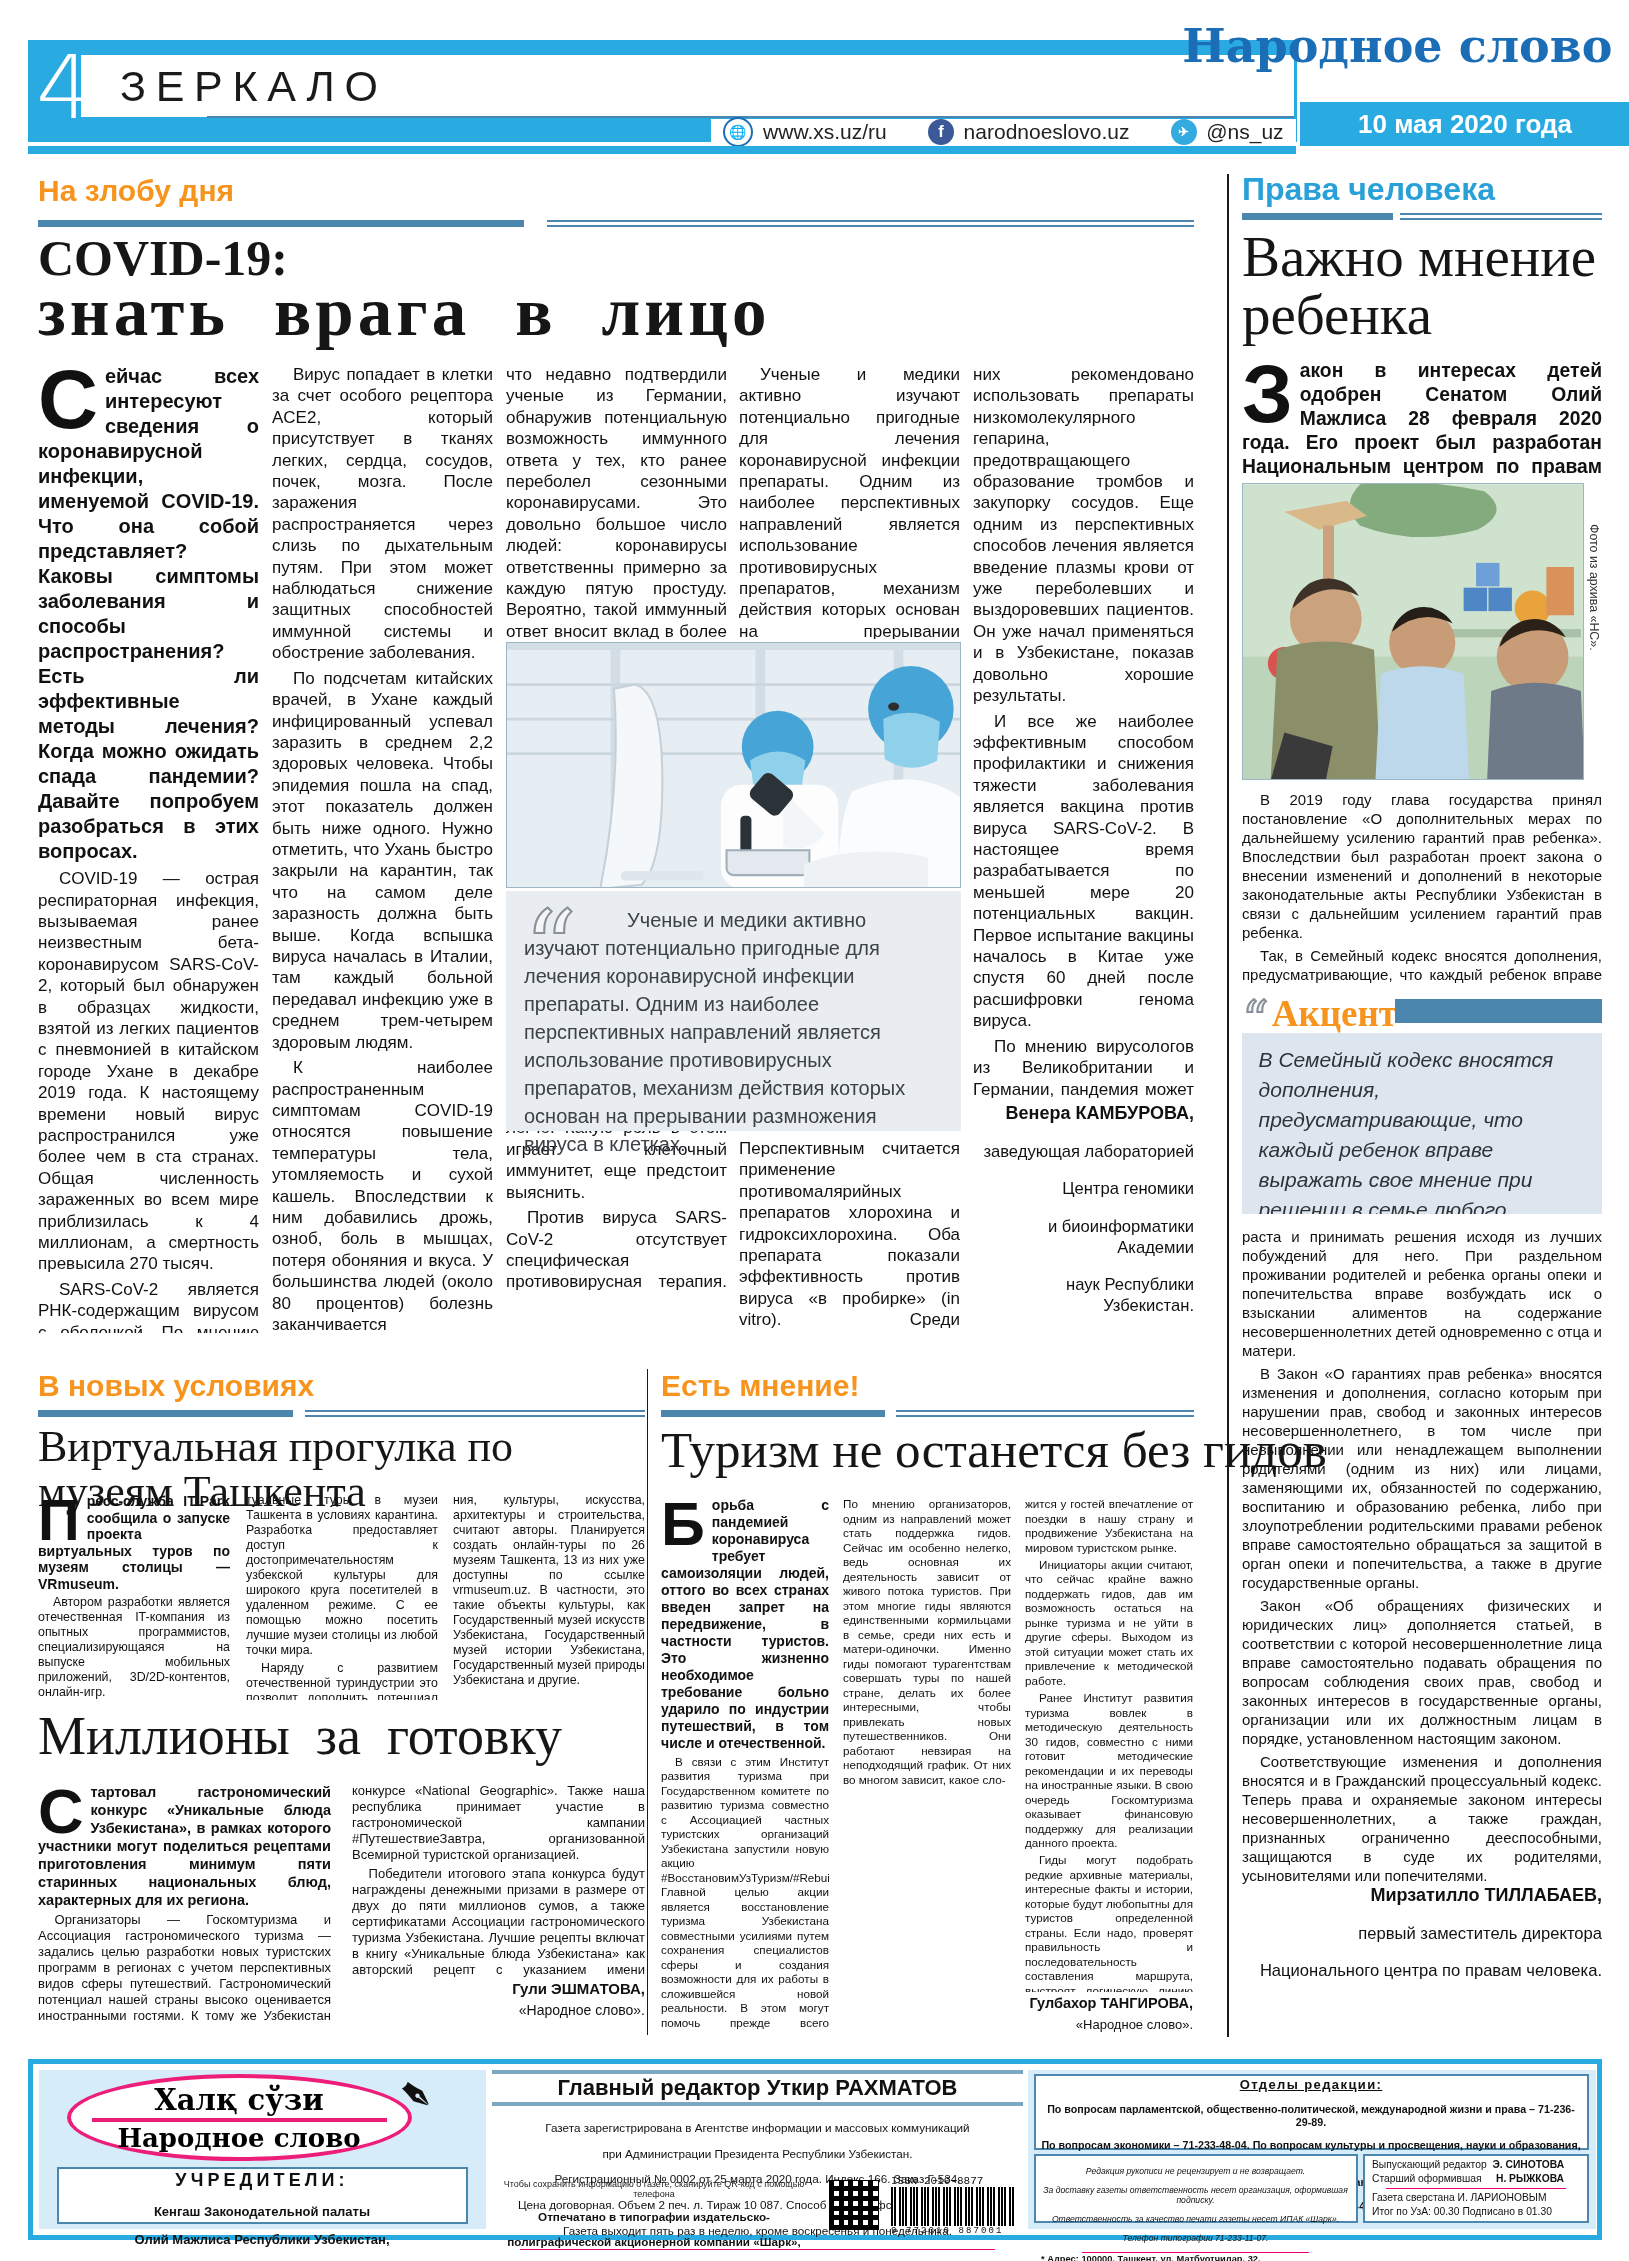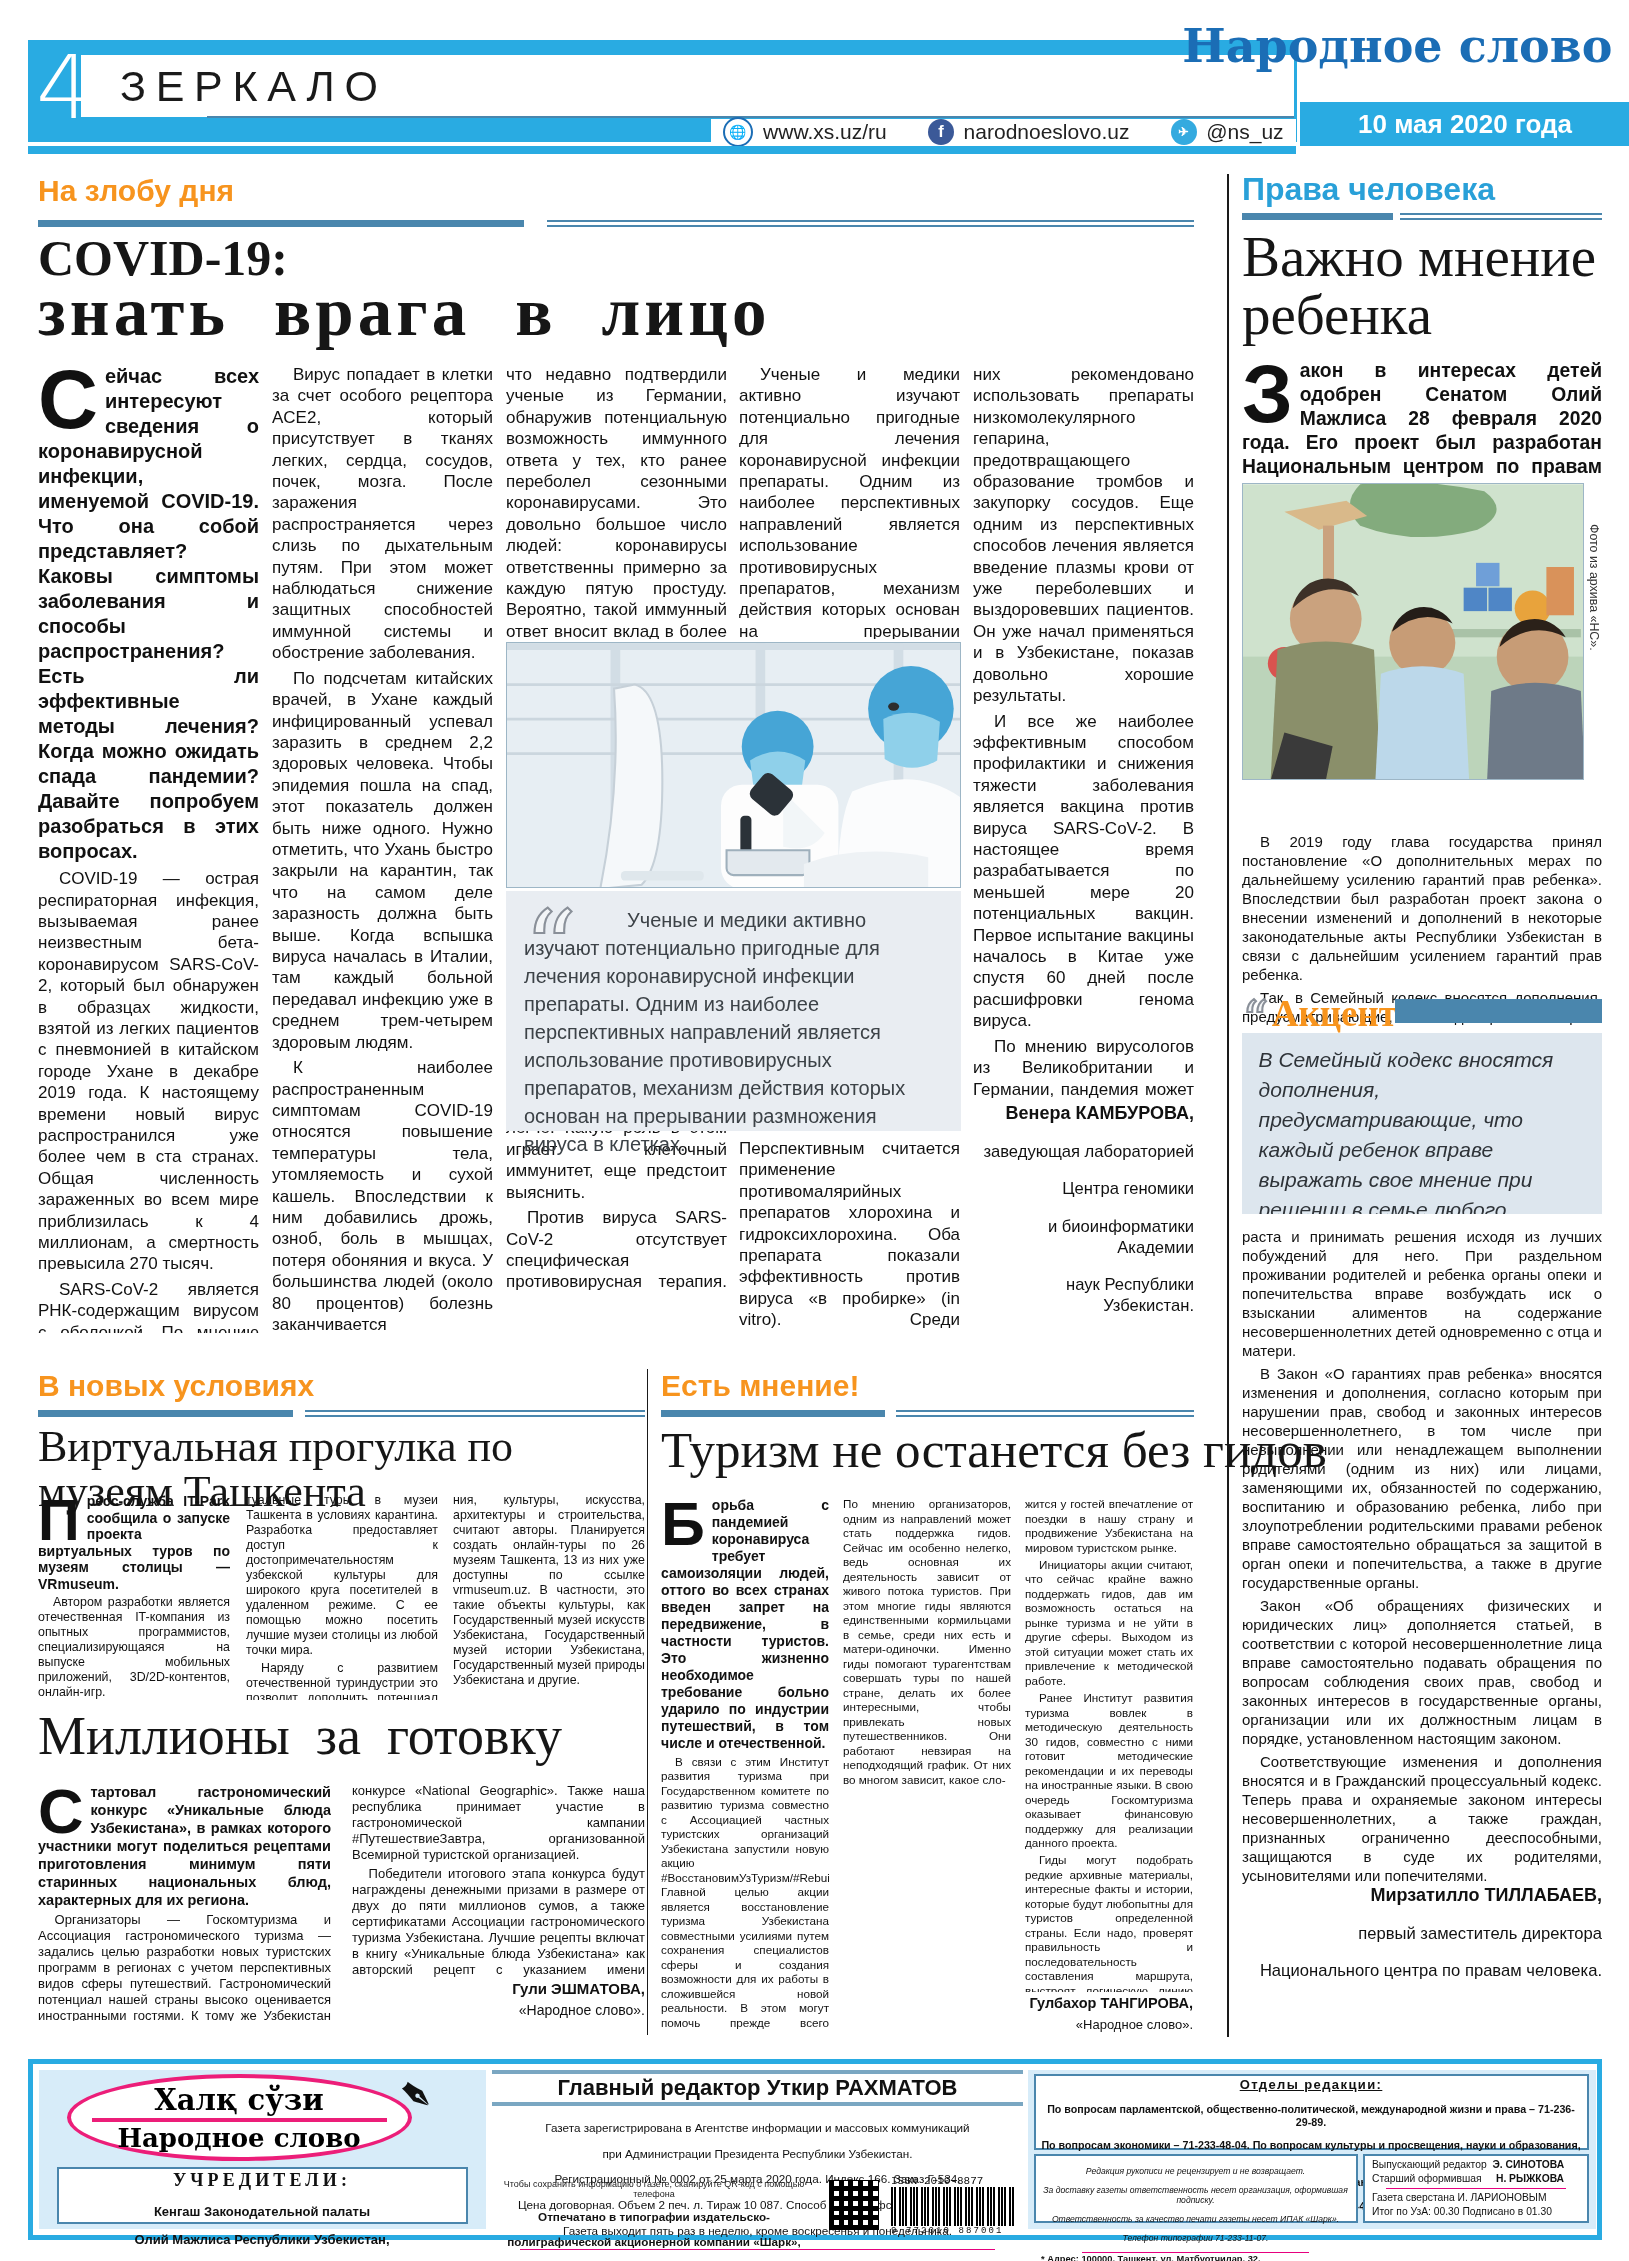--- a/index.html
+++ b/index.html
@@ -217,21 +217,21 @@
       <circle cx="260" cy="230" r="48" fill="#c79c76"></circle>
         <path d="M216 214 a48 48 0 0 1 88 -12 q-46 -24 -88 12z" fill="#241d18"></path>
       <path d="M200 275 q60 -22 120 0 l8 155 l-136 0 z" fill="#bcd8ea"></path>
       <circle cx="420" cy="250" r="52" fill="#c79c76"></circle>
         <path d="M372 236 a52 52 0 0 1 96 -14 q-50 -26 -96 14z" fill="#2b2119"></path>
       <path d="M360 300 q62 -24 130 0 l6 130 l-142 0 z" fill="#6e7a88"></path>
       <path d="M60 360 l70 20 l-10 50 l-80 0 z" fill="#3a3a3a"></path>
     </svg>
   </div>
   <div class="abs vcap" style="left:1587px;top:524px;">Фото из архива «НС».</div>
-  <div class="abs col rightstxt" style="left:1242px;top:832px;width:360px;height:200px;">
+  <div class="abs col rightstxt" style="left:1242px;top:790px;width:360px;height:200px;">
       <p>В 2019 году глава государства принял постановление «О дополнительных мерах по дальнейшему усилению гарантий прав ребенка». Впоследствии был разработан проект закона о внесении изменений и дополнений в некоторые законодательные акты Республики Узбекистан в связи с дальнейшим усилением гарантий прав ребенка.</p>
       <p>Так, в Семейный кодекс вносятся дополнения, предусматривающие, что каждый ребенок вправе выражать свое мнение при решении в семье любого вопроса, затрагивающего его интересы. При этом органы и должностные лица должны рассматривать его мнение независимо от его воз-</p>
     </div>
 
   <div class="abs" style="left:1242px;top:992px;width:360px;height:37px;">
     <span class="qmark" style="font-size:52px;vertical-align:-12.4px;">“</span>
     <span class="kicker" style="font-size:37px;font-family:'Liberation Serif',serif;">Акцент</span>
     <span class="abs" style="right:0;top:7px;width:207px;height:23.5px;background:#4a86ad;"></span>
   </div>
   <div class="abs accentbox" style="left:1242px;top:1033px;width:360px;height:181px;padding:12.4px 16.6px;overflow:hidden;">В Семейный кодекс вносятся дополнения, предусматривающие, что каждый ребенок вправе выражать свое мнение при решении в семье любого вопроса, затрагивающего его интересы, а также быть заслушанным в ходе любого судебного или административного разбирательства.</div>
@@ -315,21 +315,21 @@
   <div class="abs footer" style="left:28px;top:2059px;width:1574px;height:181px;">
 
     <div class="abs footblue" style="left:5.5px;top:5.5px;width:447px;height:159px;">
       <div class="abs ellipse" style="left:28px;top:4.1px;width:345px;height:87px;">
         <div class="logoblue ctr" style="font-size:29px;margin-top:5.5px;">Халқ сўзи</div>
         <div style="height:3.4px;background:#ec1e79;margin:1.4px 21px;"></div>
         <div class="logoblue ctr" style="font-size:26px;">Народное слово</div>
       </div>
       <div class="abs" style="left:359px;top:0px;font-size:44px;transform:rotate(40deg);">✒</div>
       <div class="abs whitebox ctr" style="left:18px;top:97px;width:411px;height:57px;padding-top:1.4px;">
-        <div style="font-size:18px;font-weight:bold;letter-spacing:4.1px;font-family:Liberation Serif, serif;">УЧРЕДИТЕЛИ:</div>
+        <div style="font-size:18px;font-weight:bold;letter-spacing:4.1px;">УЧРЕДИТЕЛИ:</div>
         <div style="font-size:13px;font-weight:bold;line-height:15px;">
             <p>Кенгаш Законодательной палаты</p>
             <p>Олий Мажлиса Республики Узбекистан,</p>
           </div>
       </div>
     </div>
 
     <div class="abs" style="left:459px;top:5.5px;width:531px;height:159px;">
       <div class="steelline"></div>
       <div class="ctr" style="font-size:22px;font-weight:bold;padding:1.4px 0;">Главный редактор Уткир РАХМАТОВ</div>

